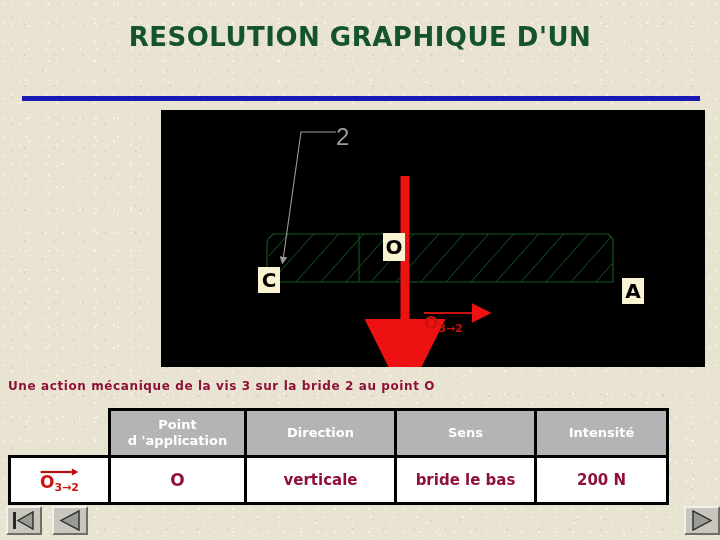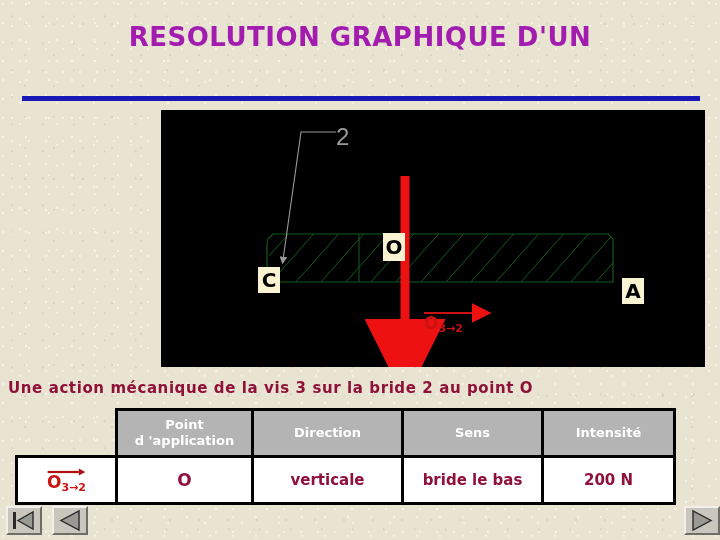--- a/index.html
+++ b/index.html
@@ -28,21 +28,21 @@
     background-size: 23px 19px, 31px 27px, 17px 23px, 29px 31px, 37px 21px;
     pointer-events: none;
   }
 
   #slide-title {
     position: absolute;
     left: 0;
     top: 22px;
     width: 720px;
     text-align: center;
-    color: #a21caf;
+    color: #14532d;
     font-family: "DejaVu Sans", sans-serif;
     font-weight: bold;
     font-size: 26px;
     line-height: 31px;
     letter-spacing: 0.5px;
   }
   #slide-title .tline { display: block; }
 
   #title-rule {
     position: absolute;
@@ -64,29 +64,29 @@
   }
 
   #caption-line {
     position: absolute;
     left: 8px;
     top: 379px;
     width: 704px;
     color: #8f1038;
     font-family: "DejaVu Sans", sans-serif;
     font-weight: bold;
-    font-size: 15px;
+    font-size: 12px;
     letter-spacing: 0.6px;
     white-space: nowrap;
   }
 
   
   #force-table {
     position: absolute;
-    left: 15px;
+    left: 8px;
     top: 408px;
     width: 658px;
     border-collapse: collapse;
     table-layout: fixed;
   }
   #force-table td {
     border: 3px solid #000000;
     text-align: center;
     vertical-align: middle;
     padding: 0;

